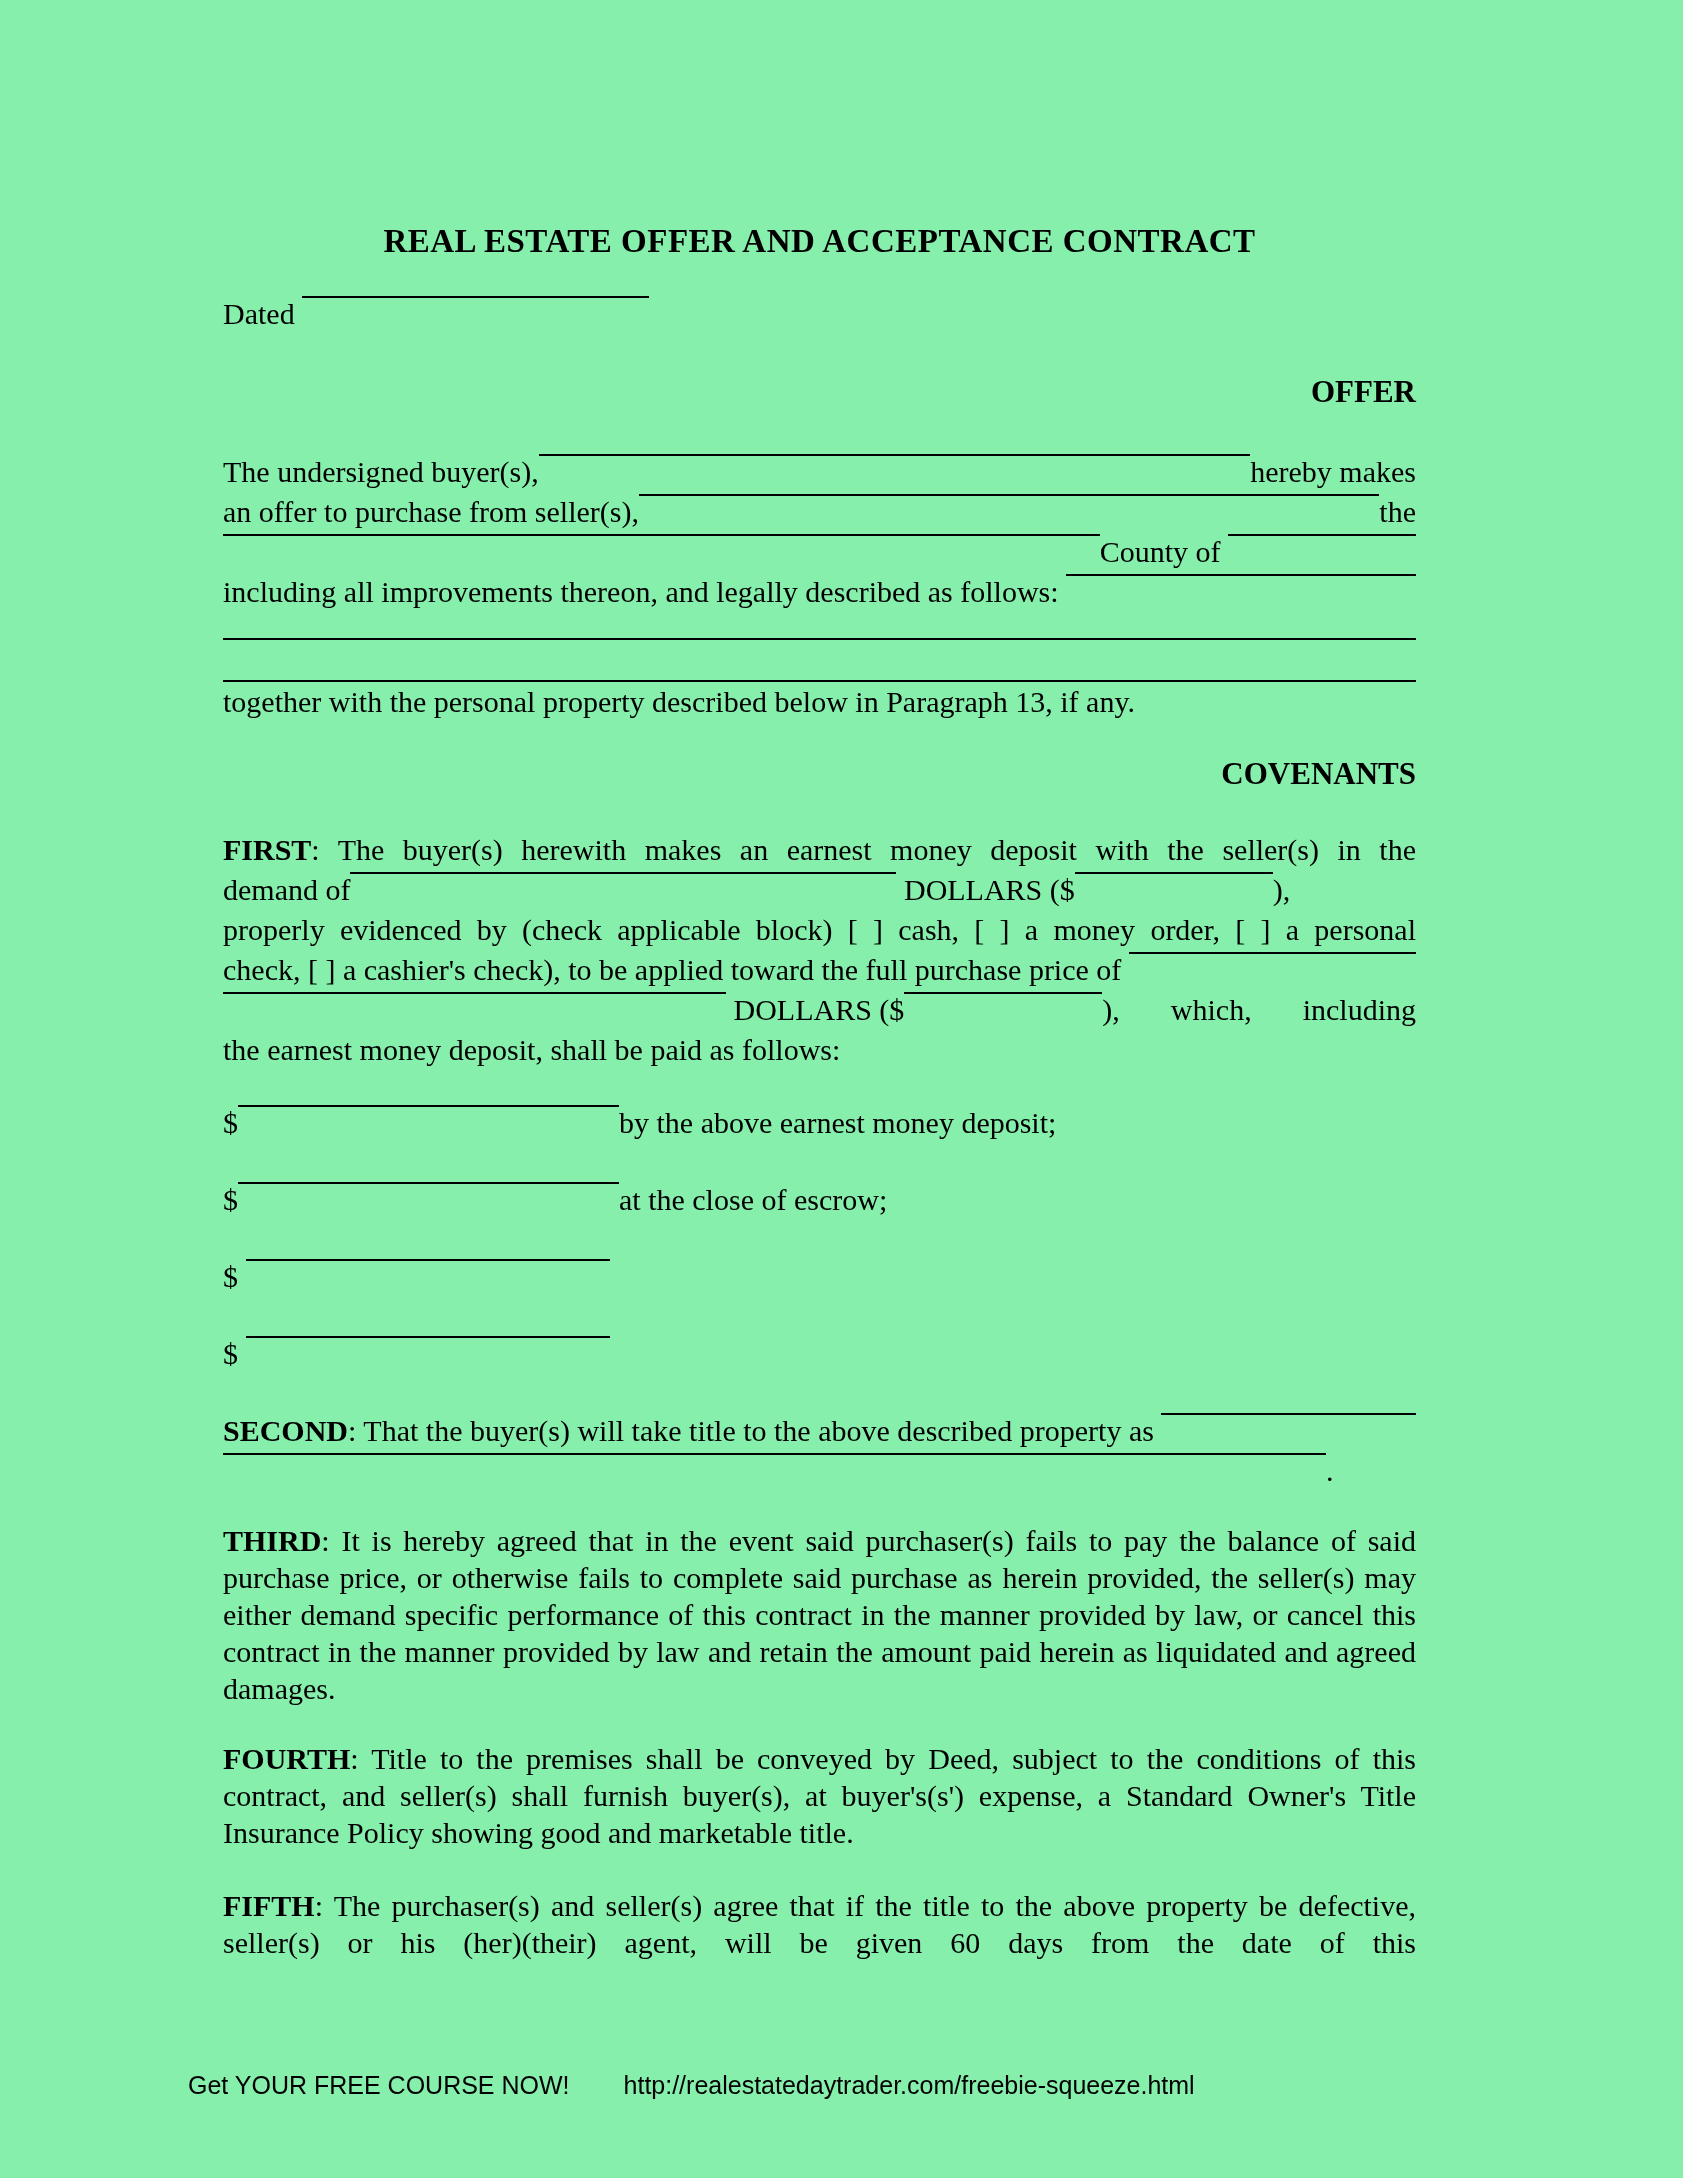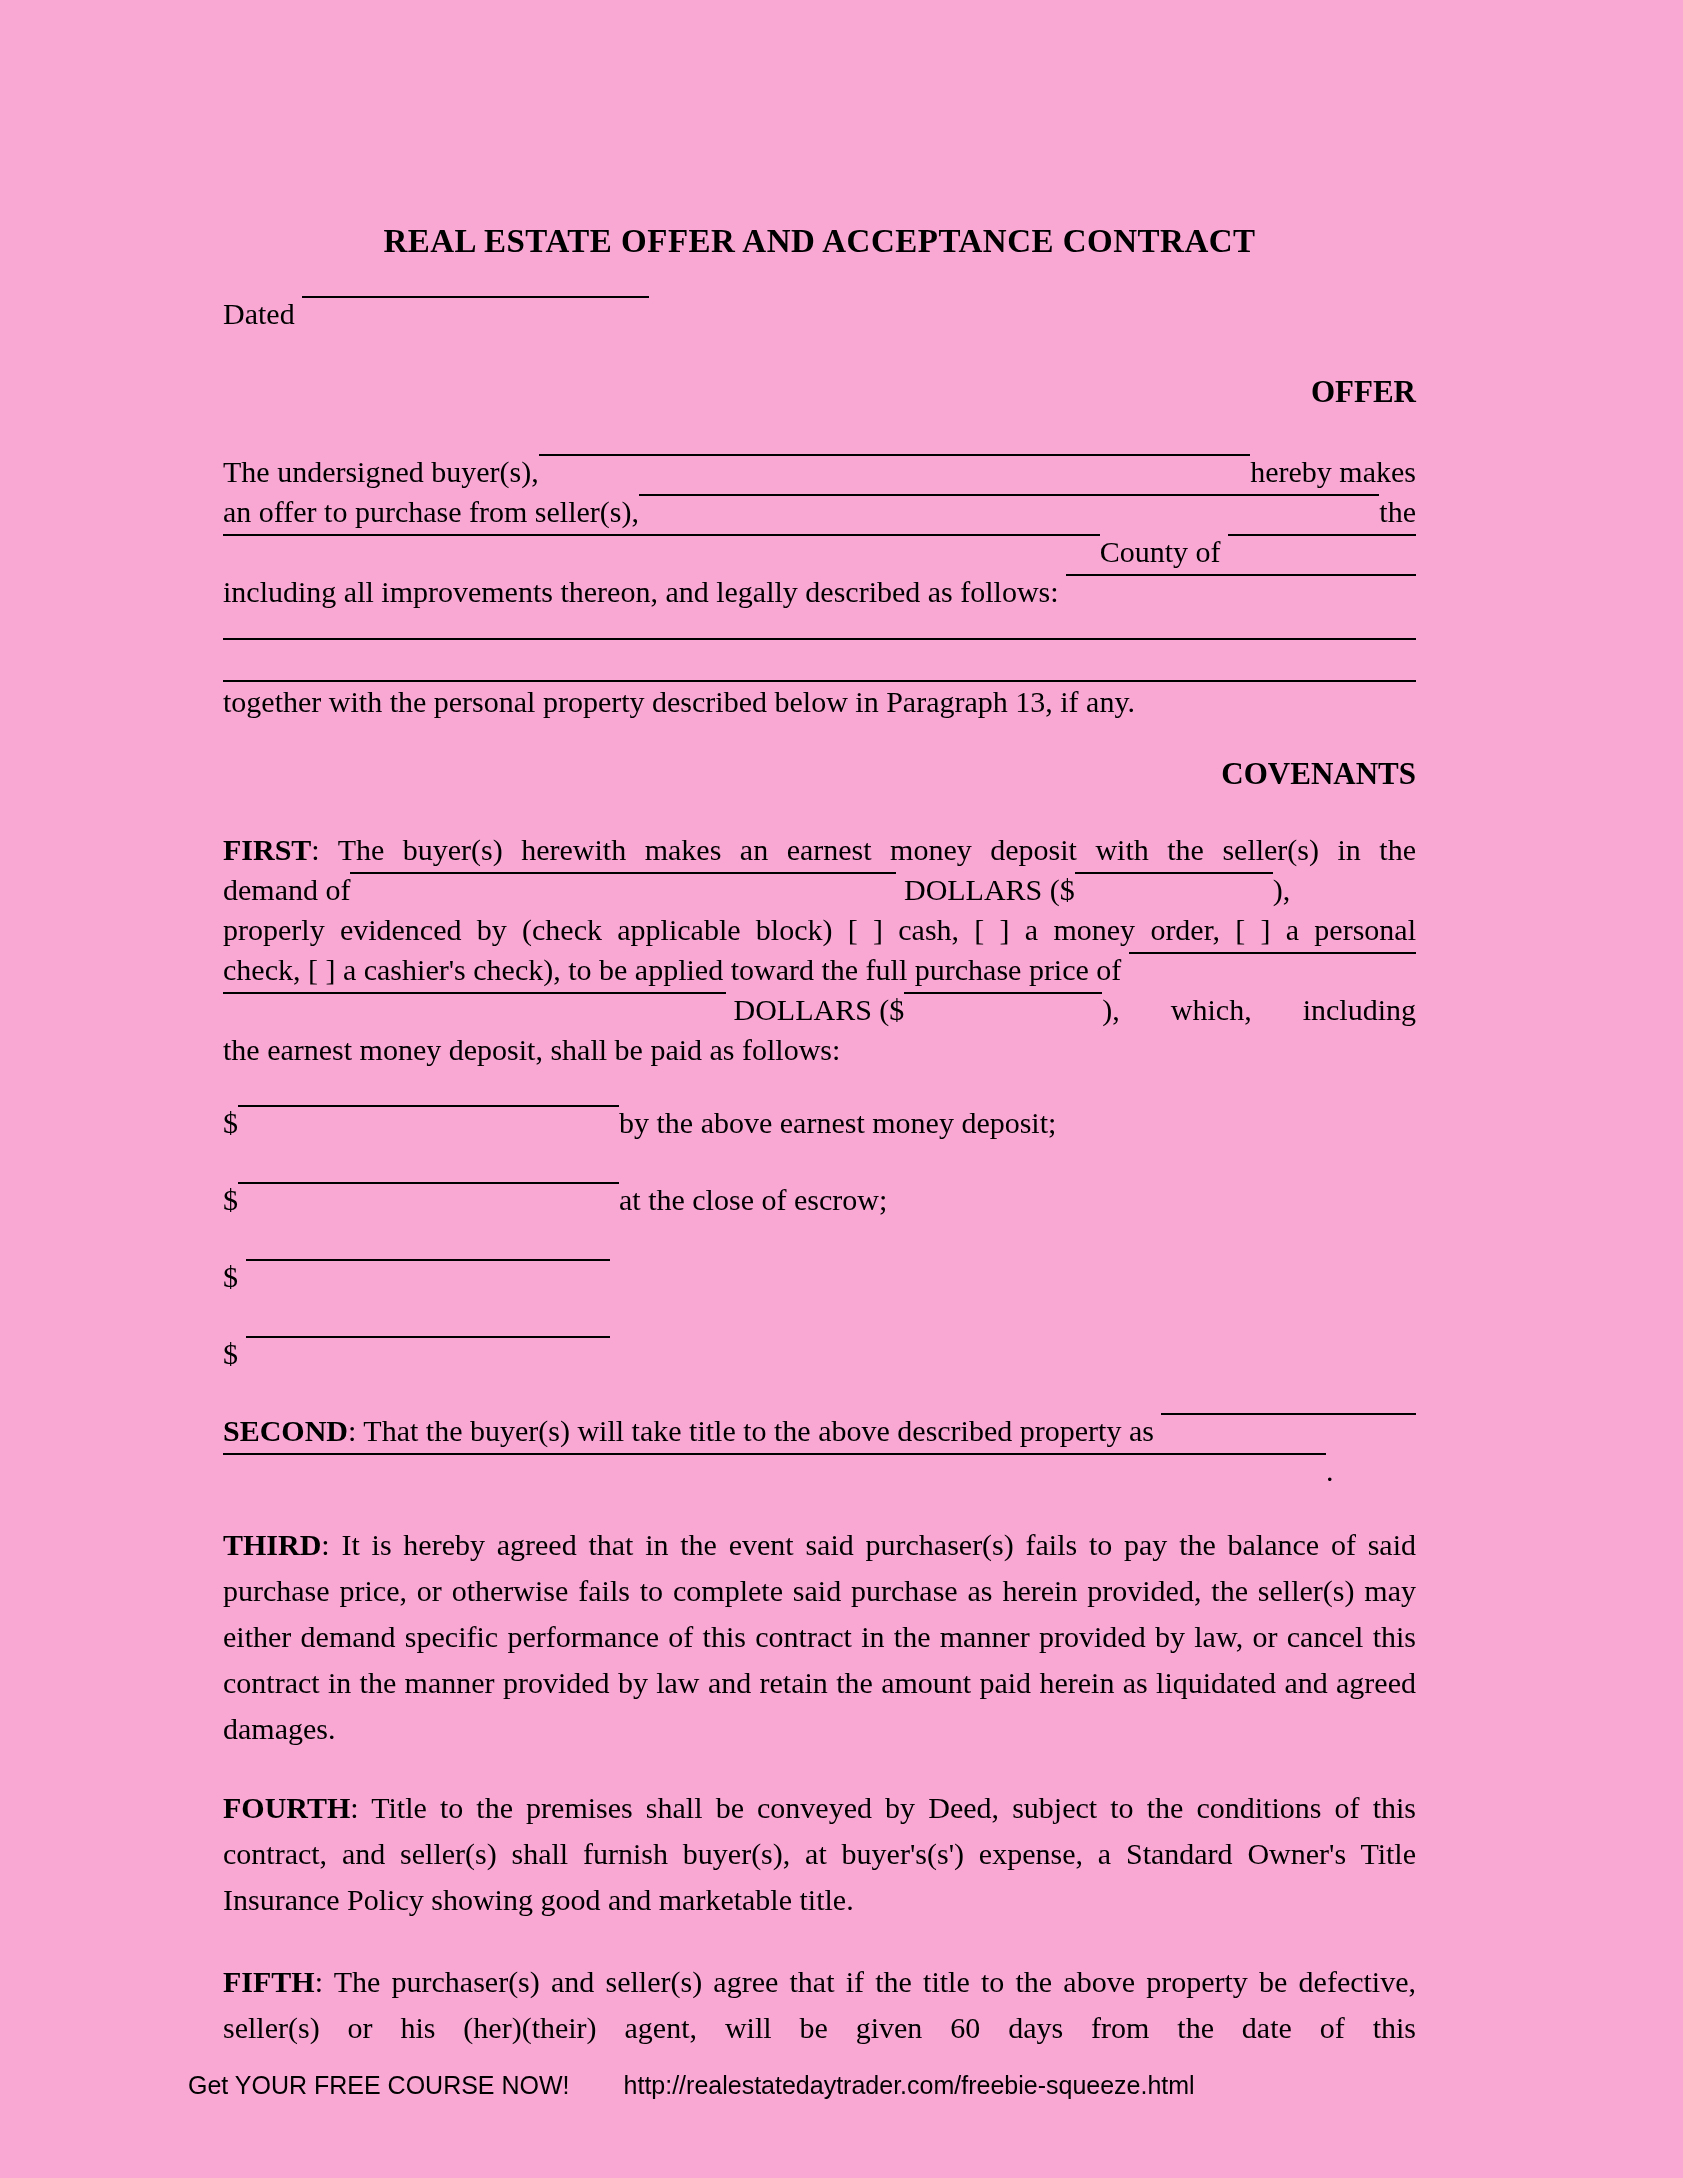--- a/index.html
+++ b/index.html
@@ -1,21 +1,21 @@
 <!DOCTYPE html>
 <html><head>
 <meta charset="utf-8">
 <style>
   html, body { margin: 0; padding: 0; background: #ffffff; }
   * { box-sizing: border-box; }
   .page {
     position: relative;
     width: 1683px;
     height: 2178px;
-    background: #f9a8d4;
+    background: #86efac;
     color: #000000;
     font-family: "Liberation Serif", serif;
     font-size: 30px;
     overflow: hidden;
   }
   .content {
     position: absolute;
     left: 223px;
     right: 267px;
     top: 0;
@@ -47,21 +47,21 @@
     height: 4px;
   }
   .fx { flex: 1 1 auto; }
   .sp { flex: 1 1 0; }
   .jline {
     line-height: 40px;
     text-align: justify;
     text-align-last: justify;
   }
   .para {
-    line-height: 46px;
+    line-height: 37px;
     text-align: justify;
     margin: 0;
   }
   .jlast { text-align-last: justify; }
   .b { font-weight: bold; }
   .legal-line1 { height: 28px; border-bottom: 2px solid #000; }
   .legal-line2 { height: 42px; border-bottom: 2px solid #000; }
   .w350 { width: 347px; }
   .w190 { width: 188px; }
   .w552 { width: 546px; }

